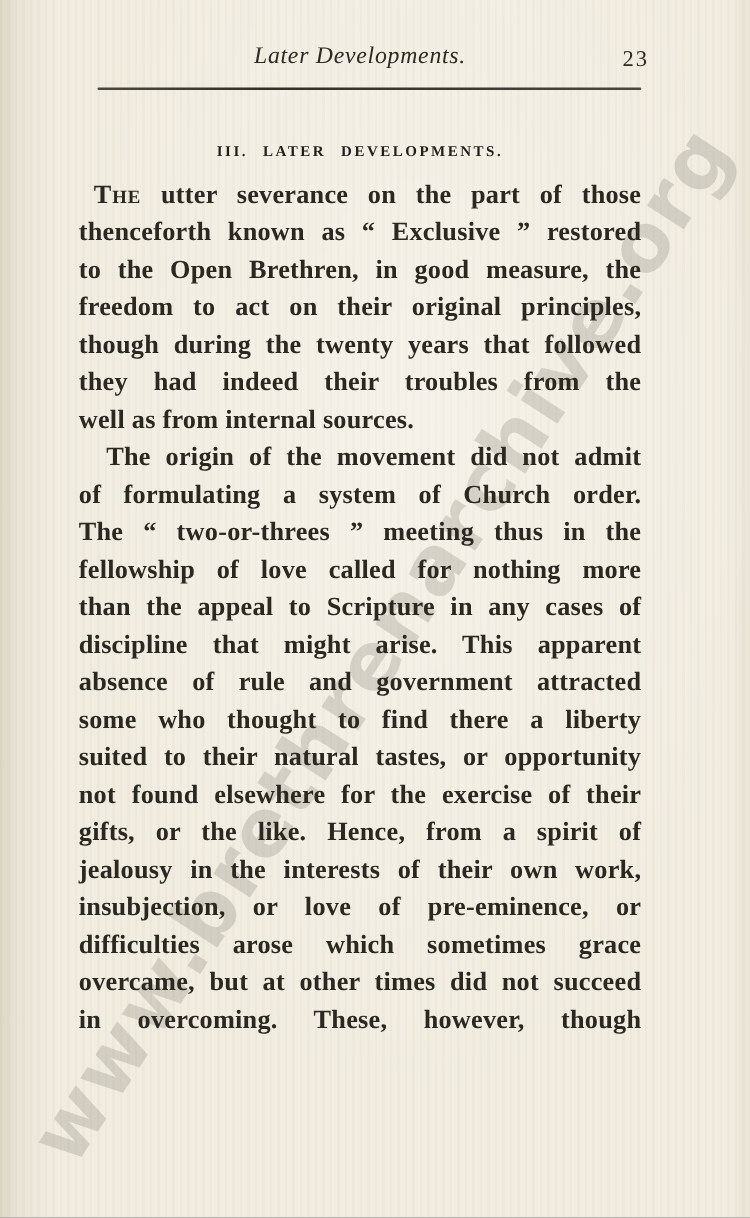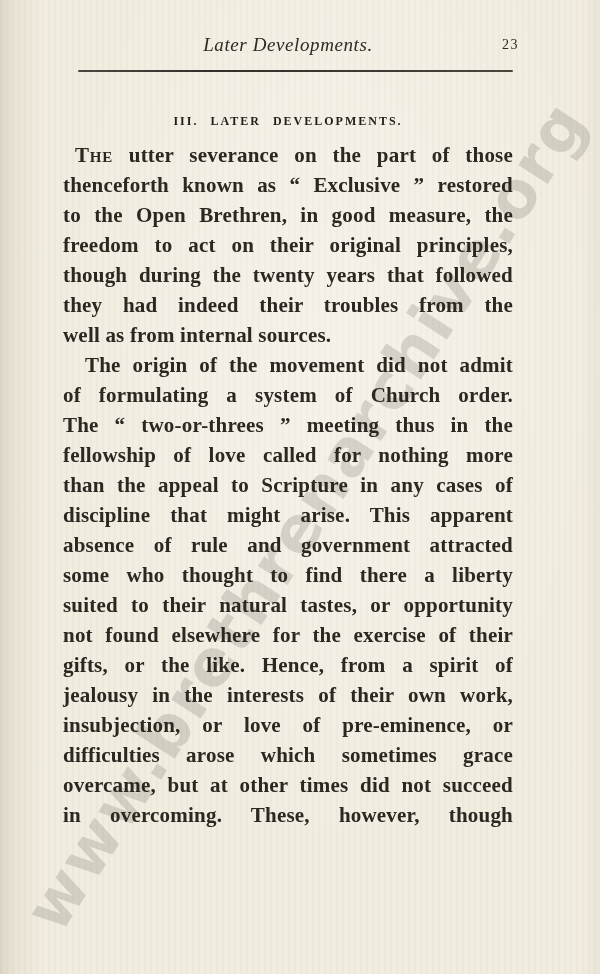--- a/index.html
+++ b/index.html
@@ -28,21 +28,21 @@
   .running-title {
     text-align: center;
     font-style: italic;
     font-size: 19px;
     letter-spacing: 0.6px;
     color: #2e2a23;
   }
   .page-number {
     position: absolute;
     right: -6px; top: 3px;
-    font-size: 14px;
+    font-size: 18px;
     letter-spacing: 1.5px;
     color: #2e2a23;
   }
   .rule {
     position: absolute;
     left: 78px; top: 70px;
     width: 435px; height: 2px;
     background: linear-gradient(90deg, #4a473f, #33302a 30%, #3d3a33 70%, #4a473f);
     border-radius: 1px;
     z-index: 2;

